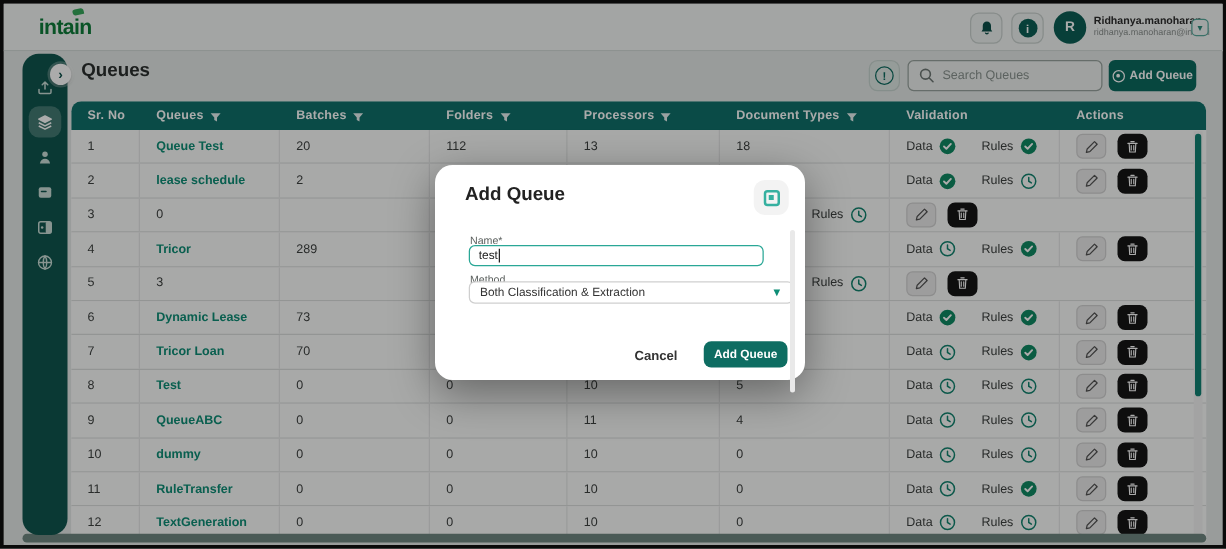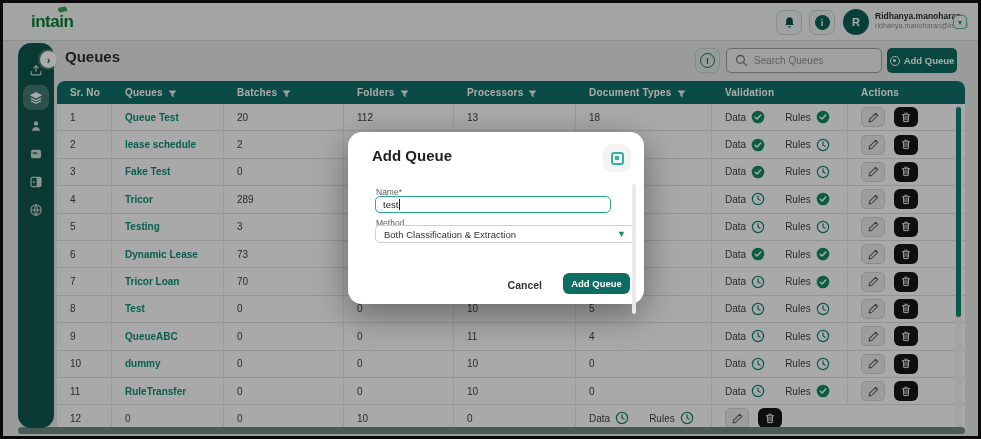--- a/index.html
+++ b/index.html
@@ -361,21 +361,20 @@
         <span class="act-del clickable">
           <svg width="10" height="11" viewBox="0 0 12 13" fill="none" stroke="#fff" stroke-width="1.1" stroke-linecap="round">
                 <path d="M1.6 3.2h8.8M4.4 1.4h3.2M2.8 3.2l.5 8.2h5.4l.5-8.2M4.8 5.2v4.2M7.2 5.2v4.2"></path>
               </svg>
         </span>
       </div>
     </div>
 
     <div class="trow">
       <div class="td">3</div>
-      <div class="td qname clickable">Fake Test</div>
       <div class="td">0</div>
       <div class="td"></div>
       <div class="td"></div>
       <div class="td"></div>
       <div class="td">
         <span class="vwrap">
           <span class="vlabel">Data</span>
           <span class="vstatus done">
             <svg class="ic-check" width="14" height="14" viewBox="0 0 14 14">
                   <circle cx="7" cy="7" r="6.3" fill="#0f8a63"></circle>
@@ -445,21 +444,20 @@
         <span class="act-del clickable">
           <svg width="10" height="11" viewBox="0 0 12 13" fill="none" stroke="#fff" stroke-width="1.1" stroke-linecap="round">
                 <path d="M1.6 3.2h8.8M4.4 1.4h3.2M2.8 3.2l.5 8.2h5.4l.5-8.2M4.8 5.2v4.2M7.2 5.2v4.2"></path>
               </svg>
         </span>
       </div>
     </div>
 
     <div class="trow">
       <div class="td">5</div>
-      <div class="td qname clickable">Testing</div>
       <div class="td">3</div>
       <div class="td"></div>
       <div class="td"></div>
       <div class="td"></div>
       <div class="td">
         <span class="vwrap">
           <span class="vlabel">Data</span>
           <span class="vstatus pending">
 
             <svg class="ic-clock" width="14" height="14" viewBox="0 0 14 14">
@@ -739,20 +737,21 @@
         <span class="act-del clickable">
           <svg width="10" height="11" viewBox="0 0 12 13" fill="none" stroke="#fff" stroke-width="1.1" stroke-linecap="round">
                 <path d="M1.6 3.2h8.8M4.4 1.4h3.2M2.8 3.2l.5 8.2h5.4l.5-8.2M4.8 5.2v4.2M7.2 5.2v4.2"></path>
               </svg>
         </span>
       </div>
     </div>
 
     <div class="trow">
       <div class="td">12</div>
+      <div class="td qname clickable">TextGeneration</div>
       <div class="td">0</div>
       <div class="td">0</div>
       <div class="td">10</div>
       <div class="td">0</div>
       <div class="td">
         <span class="vwrap">
           <span class="vlabel">Data</span>
           <span class="vstatus pending">
 
             <svg class="ic-clock" width="14" height="14" viewBox="0 0 14 14">

